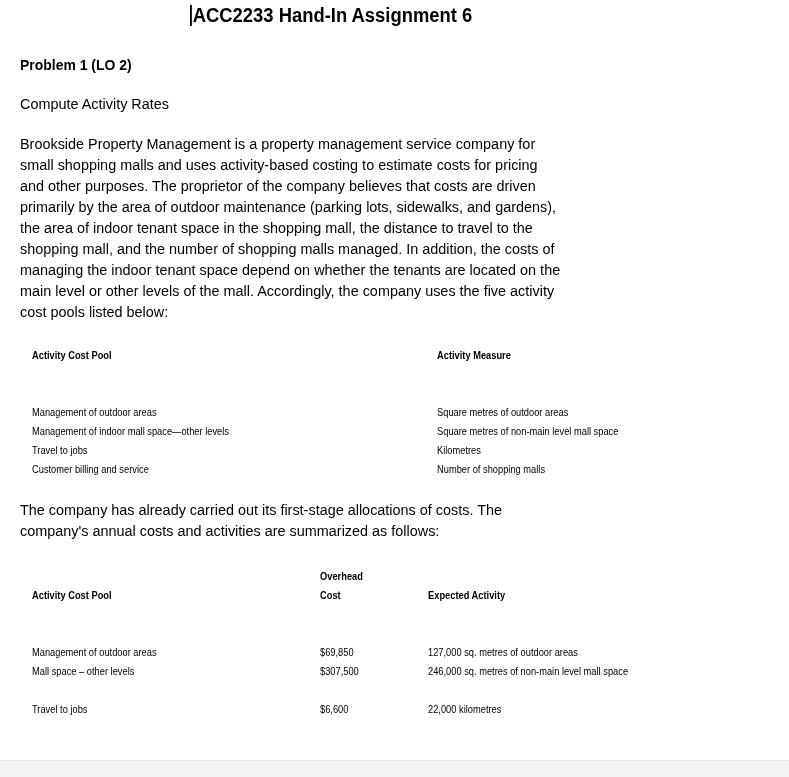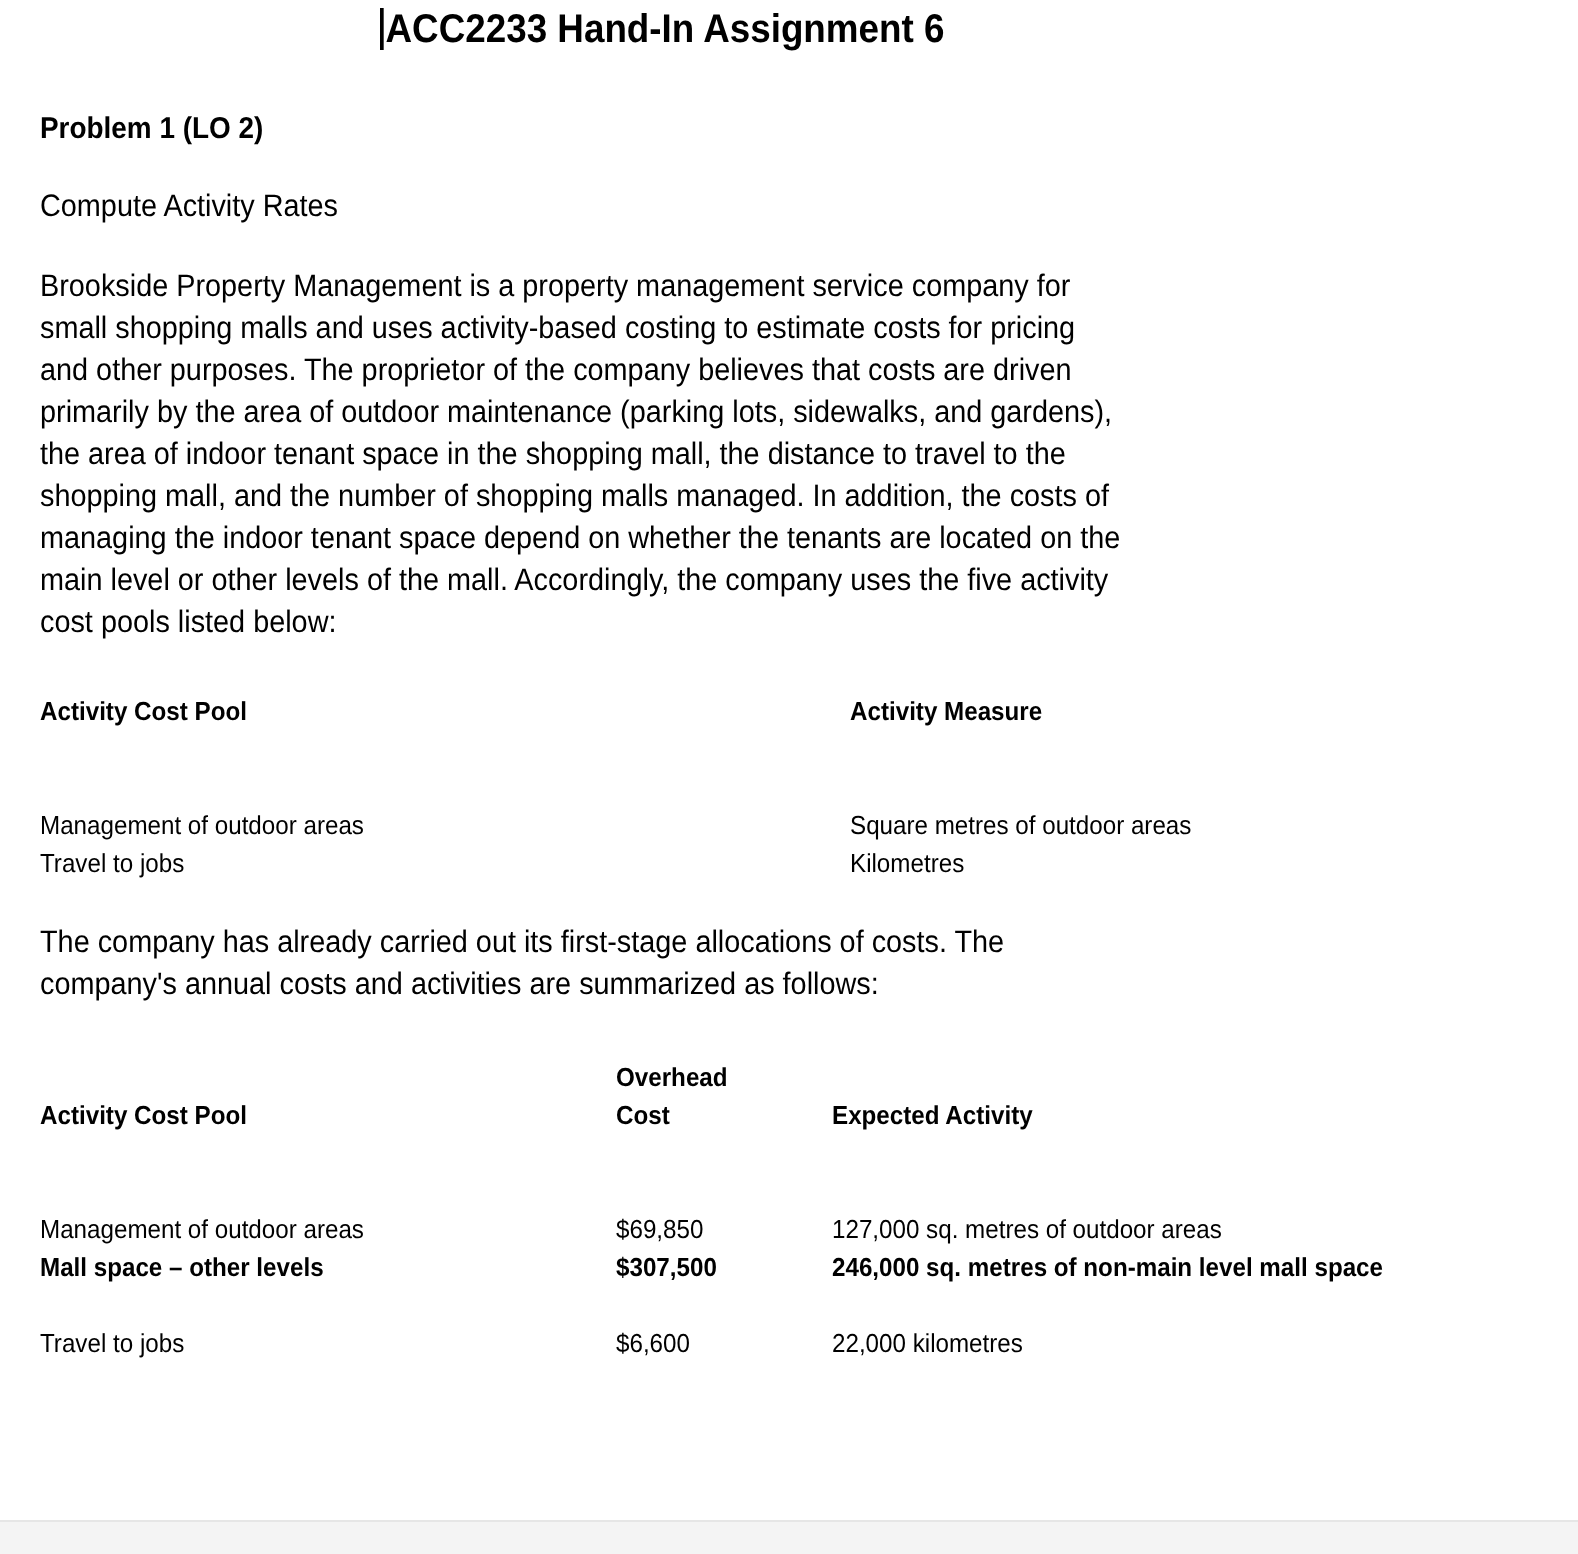--- a/index.html
+++ b/index.html
@@ -84,22 +84,23 @@
     margin: 20px 0 0 0;
     max-width: 748px;
     transform: scaleX(0.93);
     transform-origin: left top;
     text-align: left;
   }
 
   
   .data-table {
     margin-top: 22px;
-    font-size: 13px;
+    font-size: 10px;
     line-height: 19px;
+    margin-left: 12px;
   }
   .data-table .t-row {
     display: block;
     position: relative;
     min-height: 19px;
   }
   .data-table .t-head-row {
     font-weight: bold;
   }
   .col-a, .col-b, .col-c {
@@ -151,22 +152,30 @@
       <span class="col-b">Activity Measure</span>
     </div>
     <div class="t-spacer"></div>
     <div class="t-gap-1"></div>
 
     <div class="t-row">
       <span class="col-a">Management of outdoor areas</span>
       <span class="col-b">Square metres of outdoor areas</span>
     </div>
     <div class="t-row">
+      <span class="col-a">Management of indoor mall space—other levels</span>
+      <span class="col-b">Square metres of non-main level mall space</span>
+    </div>
+    <div class="t-row">
       <span class="col-a">Travel to jobs</span>
       <span class="col-b">Kilometres</span>
+    </div>
+    <div class="t-row">
+      <span class="col-a">Customer billing and service</span>
+      <span class="col-b">Number of shopping malls</span>
     </div>
   </div>
 
   <div class="body-para">The company has already carried out its first-stage allocations of costs. The company's annual costs and activities are summarized as follows:</div>
 
   <div class="data-table" id="table-costs">
     <div class="t-row t-head-row">
       <span class="col-b">Overhead</span>
     </div>
     <div class="t-row t-head-row">
@@ -178,21 +187,21 @@
     <div class="t-spacer"></div>
     <div class="t-gap-1"></div>
 
     <div class="t-row">
       <span class="col-a">Management of outdoor areas</span>
       <span class="col-b">$69,850</span>
       <span class="col-c">127,000 sq. metres of outdoor areas</span>
     </div>
 
 
-    <div class="t-row" style="min-height:38px;font-weight:bold;">
+    <div class="t-row" style="min-height:38px;">
       <span class="col-a">Mall space – other levels</span>
       <span class="col-b">$307,500</span>
       <span class="col-c">246,000 sq. metres of non-main level mall space</span>
     </div>
 
     <div class="t-row">
       <span class="col-a">Travel to jobs</span>
       <span class="col-b">$6,600</span>
       <span class="col-c nowrap">22,000 kilometres</span>
     </div>

